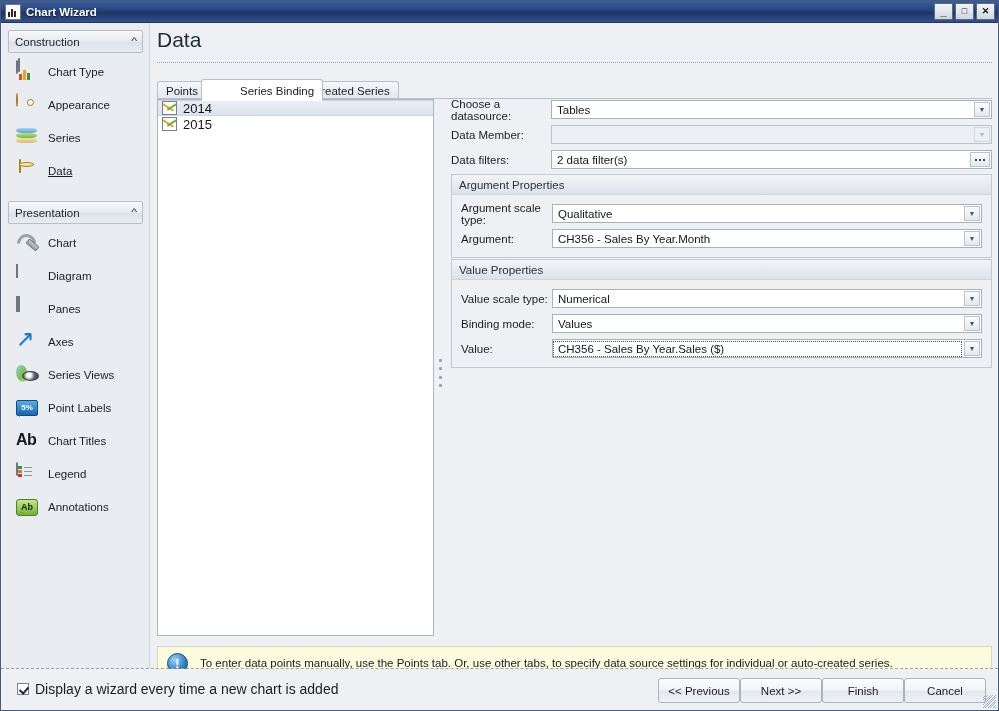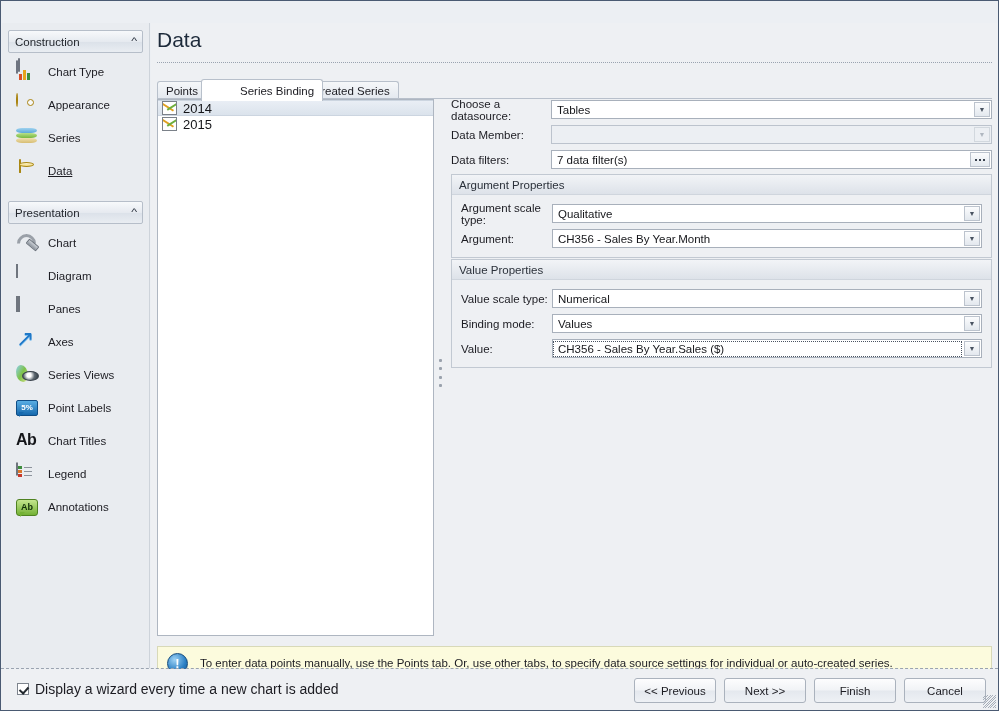--- a/index.html
+++ b/index.html
@@ -429,21 +429,21 @@
   }
   .chk.checked::after {
     content: ''; position: absolute;
     left: 3px; top: 1px; width: 4px; height: 7px;
     border: solid #23292f; border-width: 0 2px 2px 0;
     transform: rotate(42deg);
   }
   .chk-label { font-size: 14px; color: #1c1c22; text-align: right; }
   .btnrow {
     position: absolute; right: 12px; top: 9px;
-    display: flex; gap: 8px; padding-left: 12px;
+    display: flex;  padding-left: 12px;
   }
   .btn {
     width: 80px; height: 23px;
     background: linear-gradient(to bottom, #fdfdfe 0%, #f1f3f6 48%, #e4e8ee 52%, #eef1f5 100%);
     border: 1px solid #aab2bd;
     border-radius: 3px;
     display: flex; align-items: center; justify-content: center;
     font-size: 11.5px; color: #1c1c22;
     cursor: default;
   }
@@ -454,20 +454,39 @@
     background:
       linear-gradient(135deg, transparent 44%, #a6aeb9 44%, #a6aeb9 56%, transparent 56%) 0 0/5px 5px,
       linear-gradient(135deg, transparent 44%, #a6aeb9 44%, #a6aeb9 56%, transparent 56%) 4px 4px/5px 5px;
   }
 </style>
 </head>
 <body>
 
 <div id="app">
 
+  <div class="titlebar">
+    <div class="titlebar-icon">
+      <i class="ti-b1"></i>
+        <i class="ti-b2"></i>
+        <i class="ti-b3"></i>
+    </div>
+    <div class="titlebar-title">Chart Wizard</div>
+    <div class="winbtns">
+      <div class="winbtn min">
+          <span>_</span>
+        </div>
+      <div class="winbtn">
+          <span>□</span>
+        </div>
+      <div class="winbtn">
+          <span>✕</span>
+        </div>
+    </div>
+  </div>
 
   <div class="sidebar">
 
     <div class="group-header">
       <span class="ghlabel">Construction</span>
       <span class="chev">^</span>
     </div>
     <div class="nav-list">
       <div class="nav-item">
         <span class="nav-icon"><span class="ic-charttype"><i class="b1"></i><i class="b2"></i><i class="b3"></i></span></span>
@@ -585,21 +604,21 @@
         <span class="field-label">Data Member:</span>
         <div class="combo disabled">
           <span class="val"></span>
           <span class="combo-btn">▼</span>
         </div>
       </div>
 
       <div class="field-row">
         <span class="field-label">Data filters:</span>
         <div class="combo">
-          <span class="val">7 data filter(s)</span>
+          <span class="val">2 data filter(s)</span>
           <span class="ellipsis-btn">
               <i></i>
               <i></i>
               <i></i>
             </span>
         </div>
       </div>
 
       <div class="groupbox">
         <div class="groupbox-title">Argument Properties</div>

